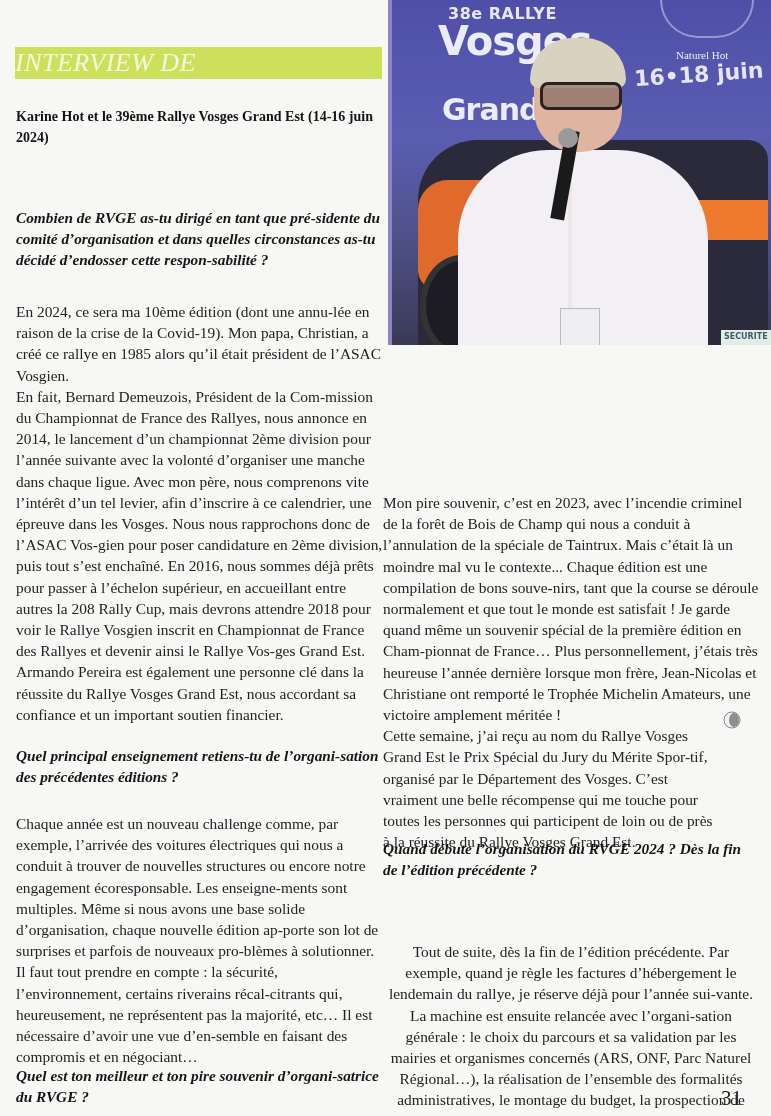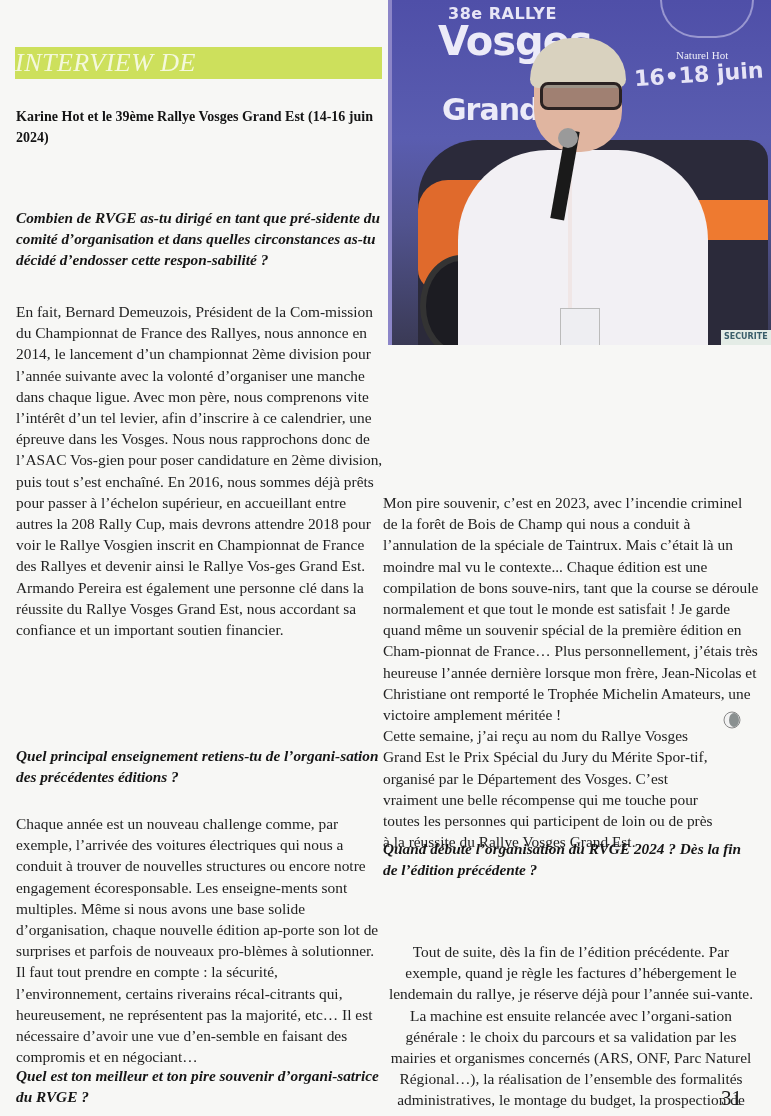--- a/index.html
+++ b/index.html
@@ -61,20 +61,21 @@
 </head>
 <body>
 
 <div class="banner">INTERVIEW DE</div>
 <div class="title">Karine Hot et le 39ème Rallye Vosges Grand Est (14-16 juin 2024)</div>
 
 <div class="block" style="left:16px; top:172px;">
   <p class="q">Combien de RVGE as-tu dirigé en tant que pré-sidente du comité d’organisation et dans quelles circonstances as-tu décidé d’endosser cette respon-sabilité ?</p>
 </div>
 <div class="block" style="left:16px; top:266px;">
+  <p class="p">En 2024, ce sera ma 10ème édition (dont une annu-lée en raison de la crise de la Covid-19). Mon papa, Christian, a créé ce rallye en 1985 alors qu’il était président de l’ASAC Vosgien.</p>
   <p class="p">En fait, Bernard Demeuzois, Président de la Com-mission du Championnat de France des Rallyes, nous annonce en 2014, le lancement d’un championnat 2ème division pour l’année suivante avec la volonté d’organiser une manche dans chaque ligue. Avec mon père, nous comprenons vite l’intérêt d’un tel levier, afin d’inscrire à ce calendrier, une épreuve dans les Vosges. Nous nous rapprochons donc de l’ASAC Vos-gien pour poser candidature en 2ème division, puis tout s’est enchaîné. En 2016, nous sommes déjà prêts pour passer à l’échelon supérieur, en accueillant entre autres la 208 Rally Cup, mais devrons attendre 2018 pour voir le Rallye Vosgien inscrit en Championnat de France des Rallyes et devenir ainsi le Rallye Vos-ges Grand Est. Armando Pereira est également une personne clé dans la réussite du Rallye Vosges Grand Est, nous accordant sa confiance et un important soutien financier.</p>
 </div>
 <div class="block" style="left:16px; top:710px;">
   <p class="q">Quel principal enseignement retiens-tu de l’organi-sation des précédentes éditions ?</p>
 </div>
 <div class="block" style="left:16px; top:778px;">
   <p class="p">Chaque année est un nouveau challenge comme, par exemple, l’arrivée des voitures électriques qui nous a conduit à trouver de nouvelles structures ou encore notre engagement écoresponsable. Les enseigne-ments sont multiples. Même si nous avons une base solide d’organisation, chaque nouvelle édition ap-porte son lot de surprises et parfois de nouveaux pro-blèmes à solutionner. Il faut tout prendre en compte : la sécurité, l’environnement, certains riverains récal-citrants qui, heureusement, ne représentent pas la majorité, etc… Il est nécessaire d’avoir une vue d’en-semble en faisant des compromis et en négociant…</p>
 </div>
 <div class="block" style="left:16px; top:1030px;">
   <p class="q">Quel est ton meilleur et ton pire souvenir d’organi-satrice du RVGE ?</p>

